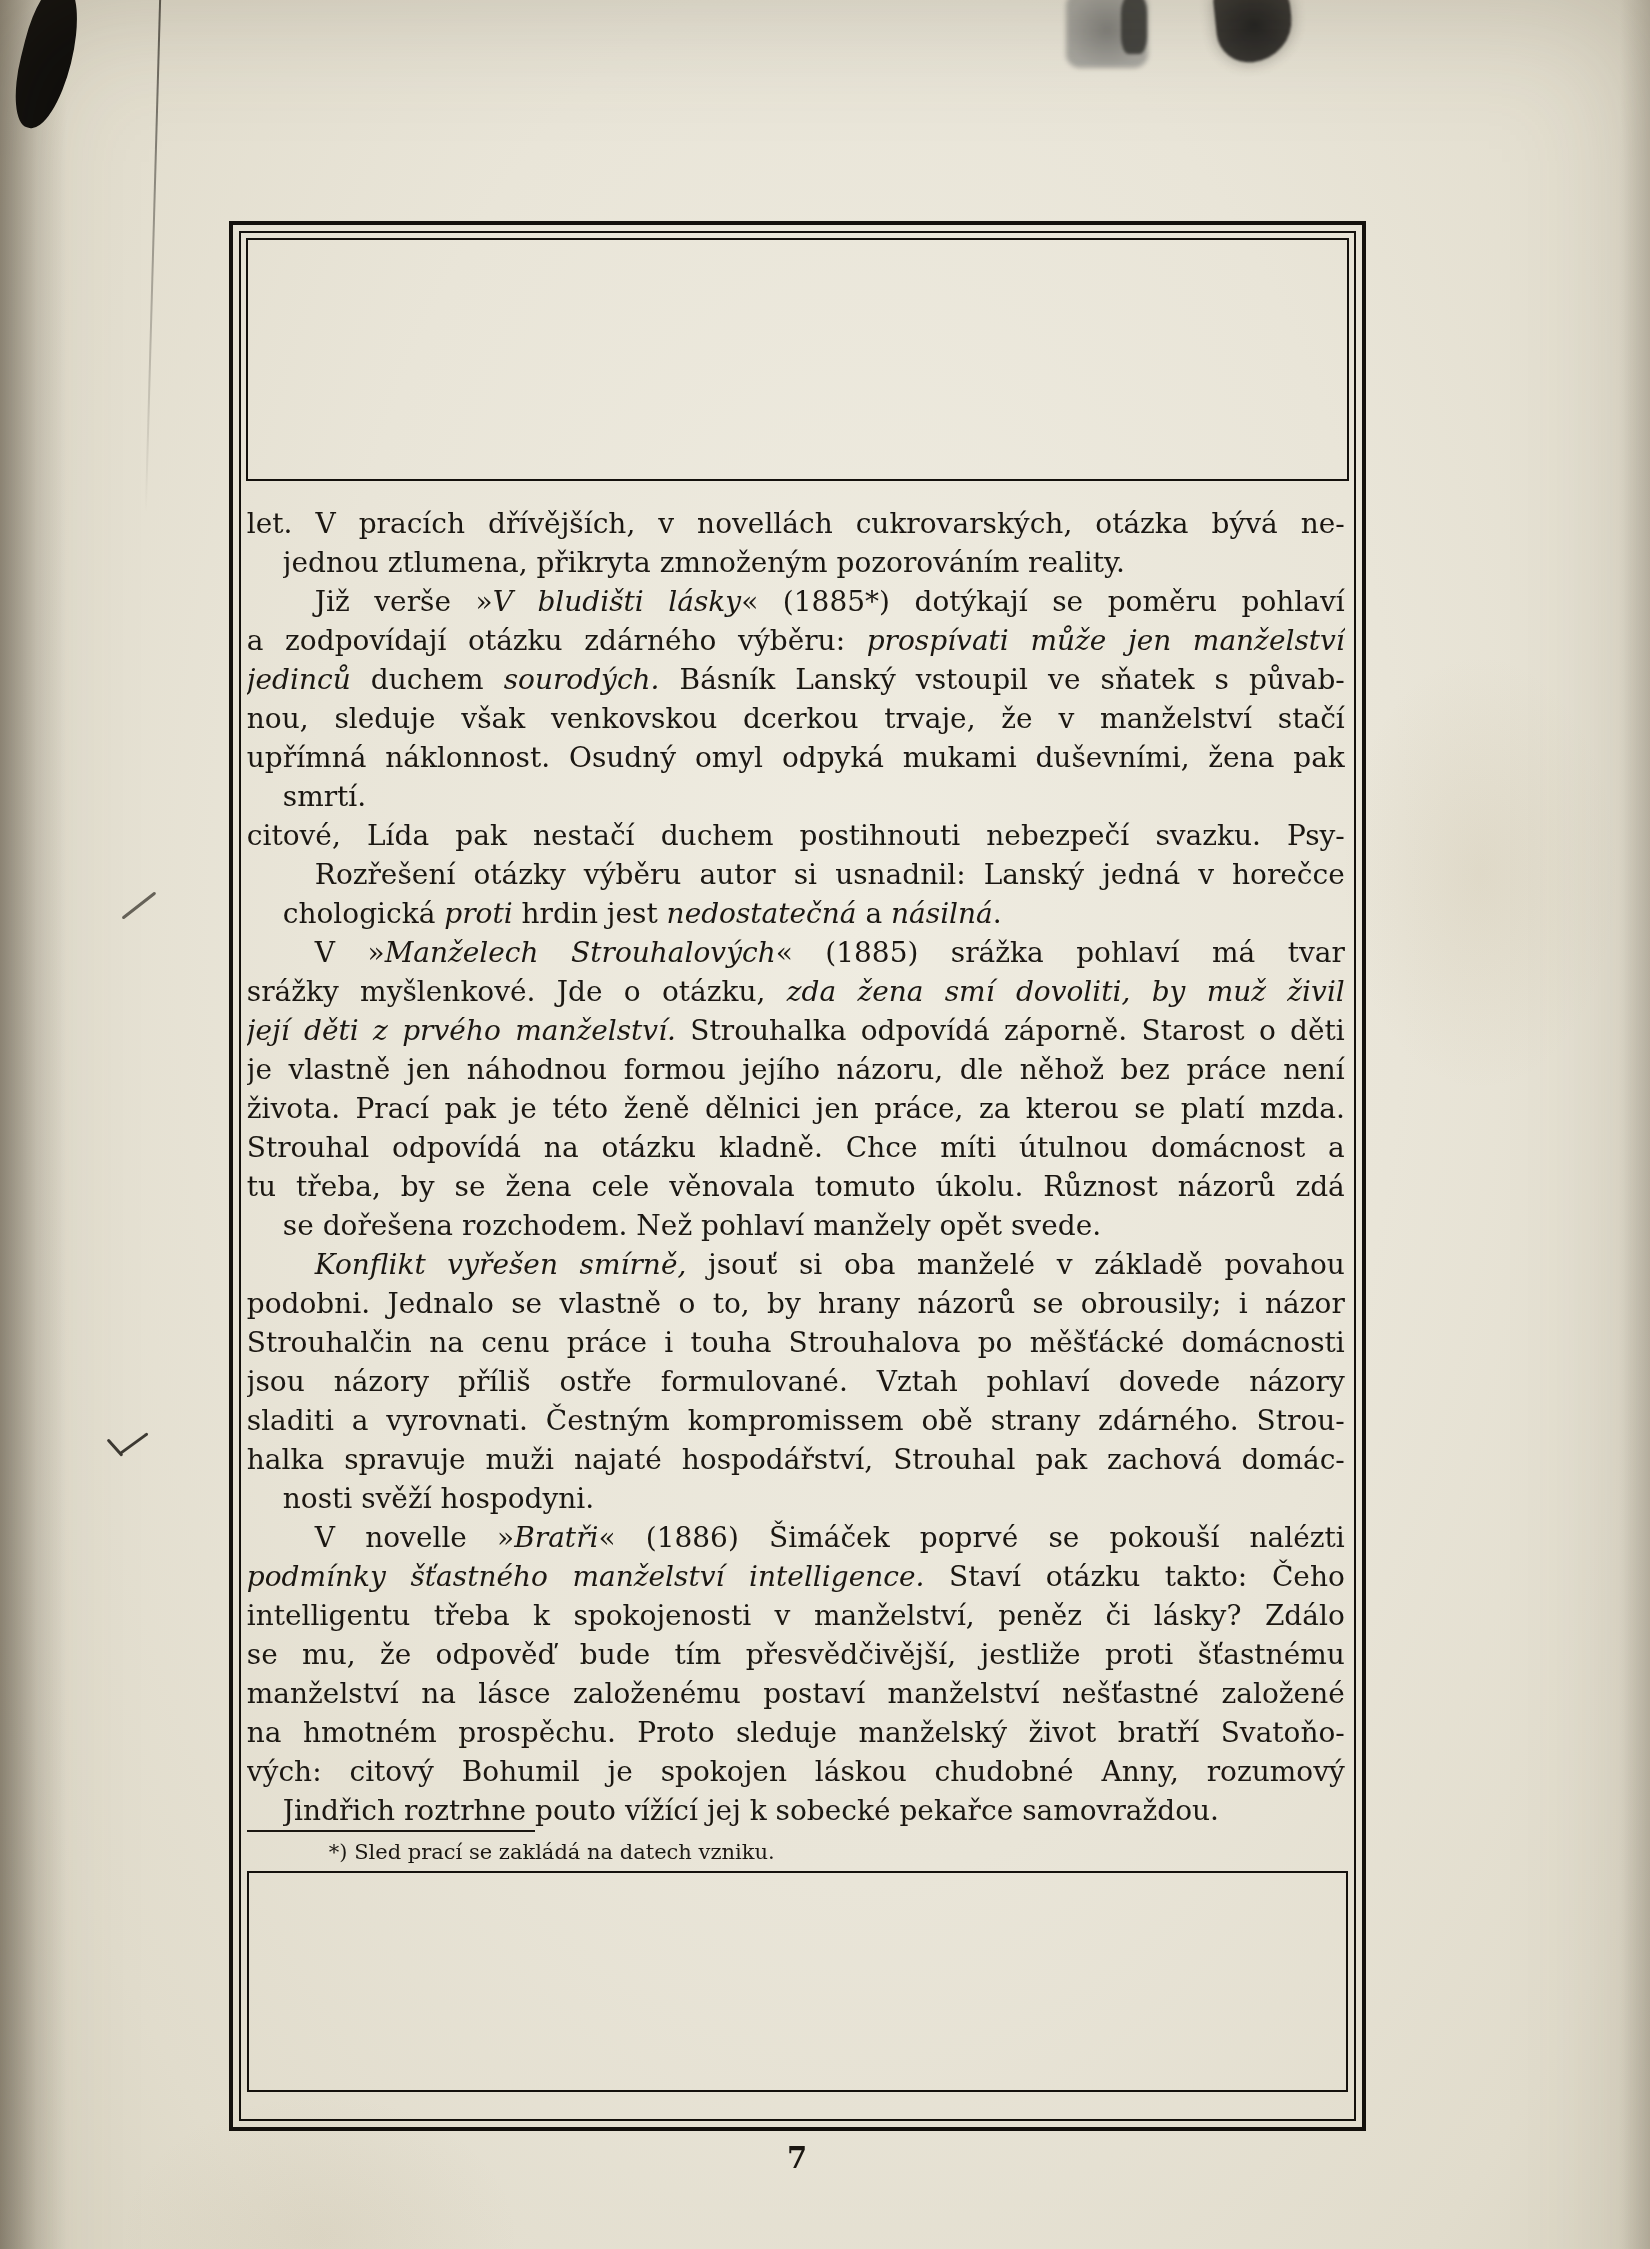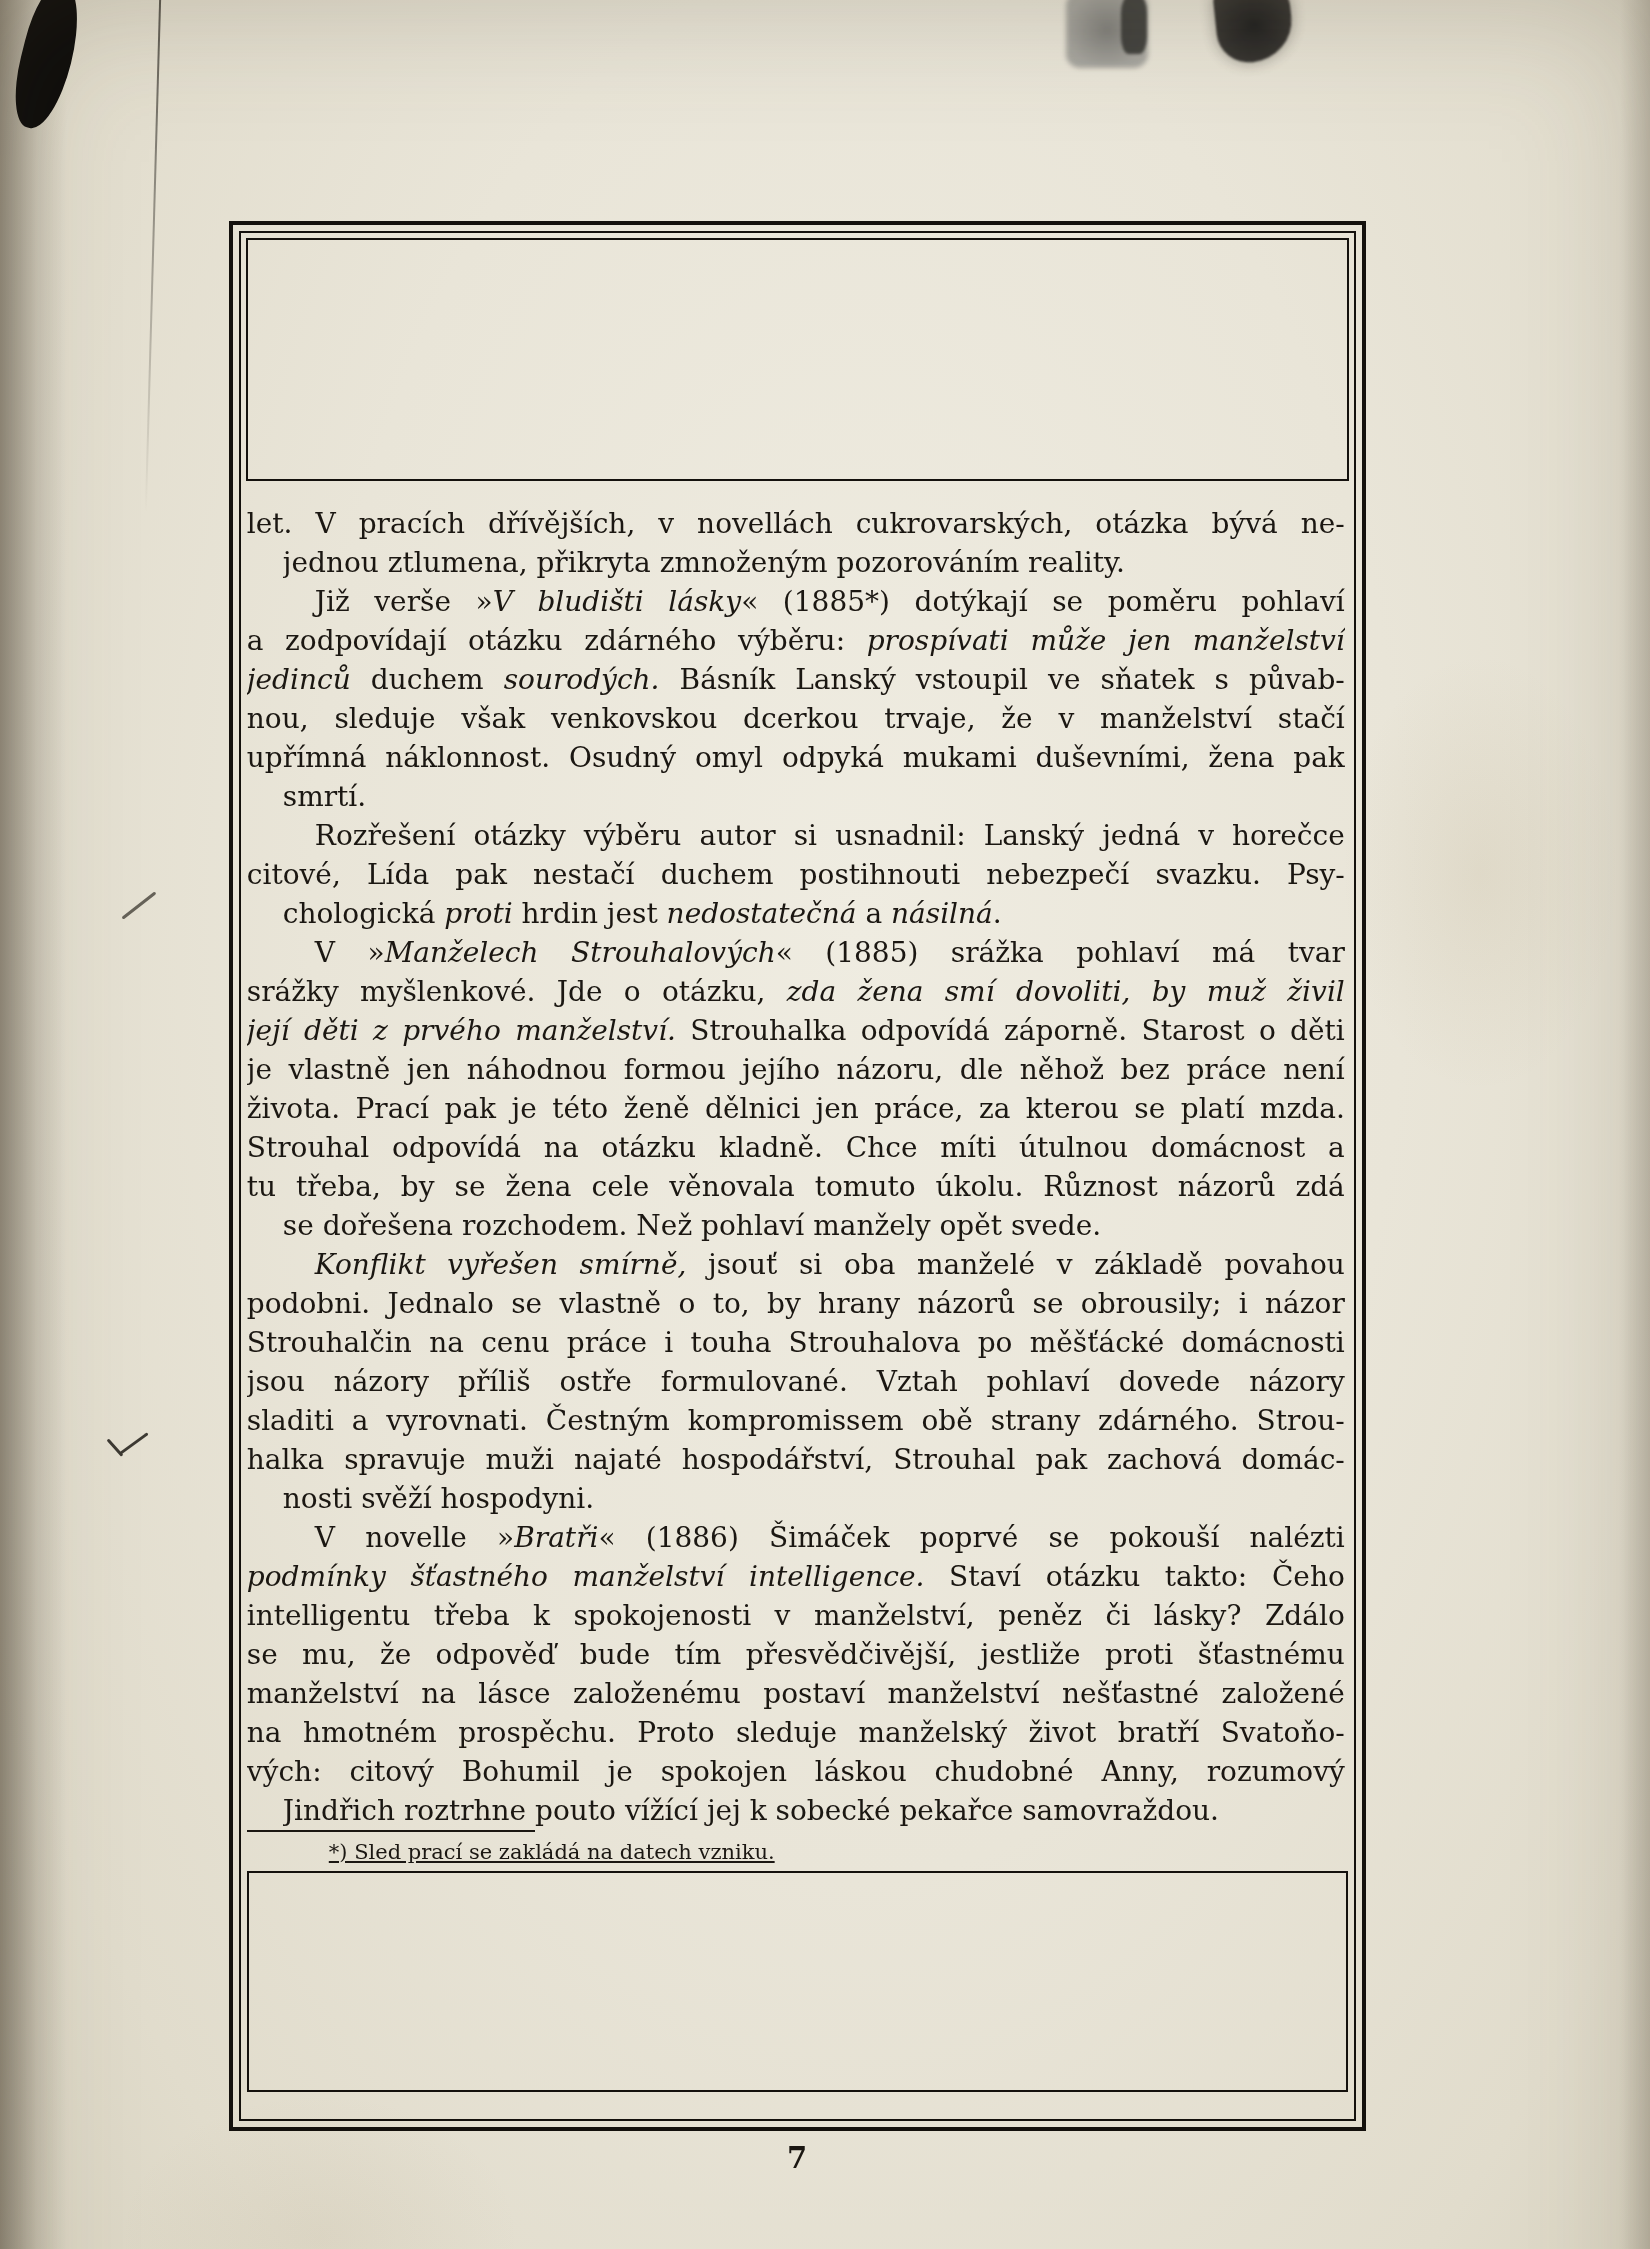--- a/index.html
+++ b/index.html
@@ -113,21 +113,21 @@
   .line.last { text-align-last: left; margin-left: 36px; }
   .line.indent { text-indent: 68px; }
   .line i { }
 
   .footnote-rule {
     position: absolute; left: 5.8px; top: 1597px; width: 288px; height: 2.2px;
     background: var(--ink, #1b1712);
   }
   .footnote {
     position: absolute; left: 0; top: 1602px; width: 1080px;
-    font-size: 21px; line-height: 35px; text-indent: 88px; text-decoration: underline;
+    font-size: 21px; line-height: 35px; text-indent: 88px;
   }
 
   .page-number {
     position: absolute; left: 229px; top: 2141px; width: 1137px;
     text-align: center; font-size: 29px; font-weight: bold; letter-spacing: 0.9px;
   }
 </style>
 </head>
 <body>
 
@@ -160,22 +160,22 @@
         </div>
         <div>
           <div class="line indent">Již verše »<i>V bludišti lásky</i>« (1885*) dotýkají se poměru pohlaví</div>
           <div class="line">a zodpovídají otázku zdárného výběru: <i>prospívati může jen manželství</i></div>
           <div class="line"><i>jedinců</i> duchem <i>sourodých.</i> Básník Lanský vstoupil ve sňatek s půvab-</div>
           <div class="line">nou, sleduje však venkovskou dcerkou trvaje, že v manželství stačí</div>
           <div class="line">upřímná náklonnost. Osudný omyl odpyká mukami duševními, žena pak</div>
           <div class="line last">smrtí.</div>
         </div>
         <div>
+          <div class="line">citové, Lída pak nestačí duchem postihnouti nebezpečí svazku. Psy-</div>
           <div class="line indent">Rozřešení otázky výběru autor si usnadnil: Lanský jedná v horečce</div>
-          <div class="line">citové, Lída pak nestačí duchem postihnouti nebezpečí svazku. Psy-</div>
           <div class="line last">chologická <i>proti</i> hrdin jest <i>nedostatečná</i> a <i>násilná</i>.</div>
         </div>
         <div>
           <div class="line indent">V »<i>Manželech Strouhalových</i>« (1885) srážka pohlaví má tvar</div>
           <div class="line">srážky myšlenkové. Jde o otázku, <i>zda žena smí dovoliti, by muž živil</i></div>
           <div class="line"><i>její děti z prvého manželství.</i> Strouhalka odpovídá záporně. Starost o děti</div>
           <div class="line">je vlastně jen náhodnou formou jejího názoru, dle něhož bez práce není</div>
           <div class="line">života. Prací pak je této ženě dělnici jen práce, za kterou se platí mzda.</div>
           <div class="line">Strouhal odpovídá na otázku kladně. Chce míti útulnou domácnost a</div>
           <div class="line">tu třeba, by se žena cele věnovala tomuto úkolu. Různost názorů zdá</div>

